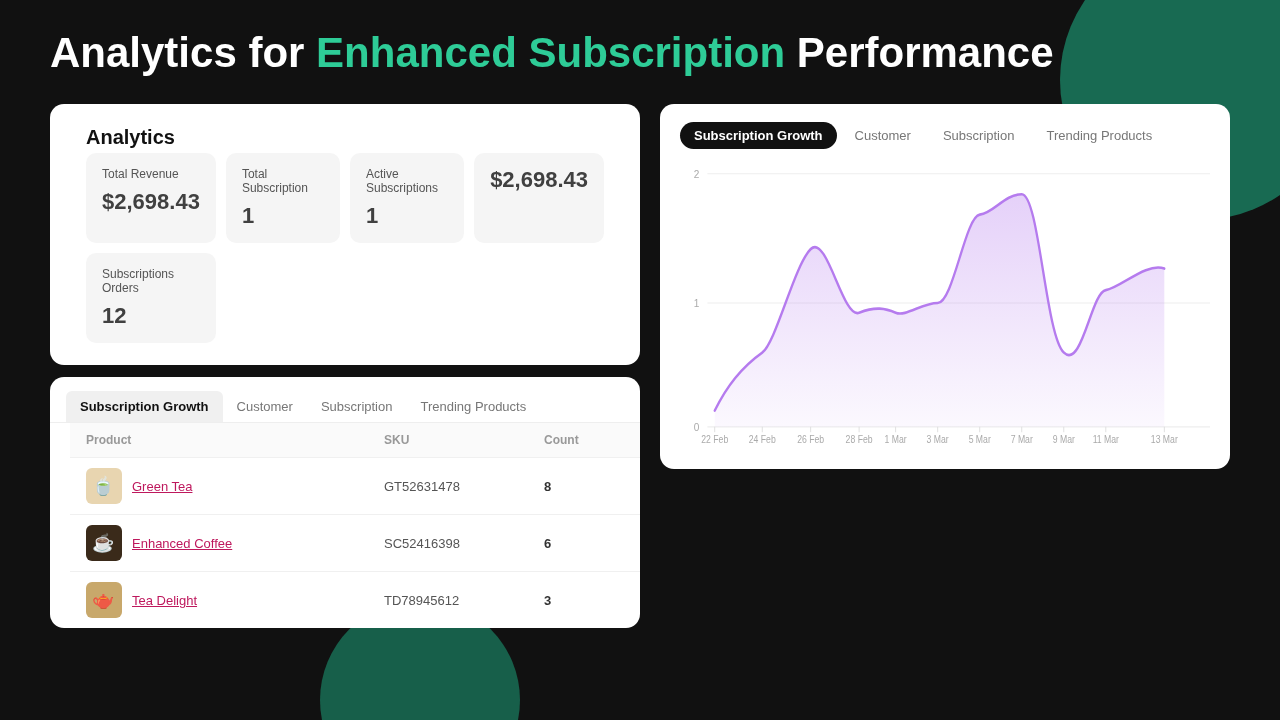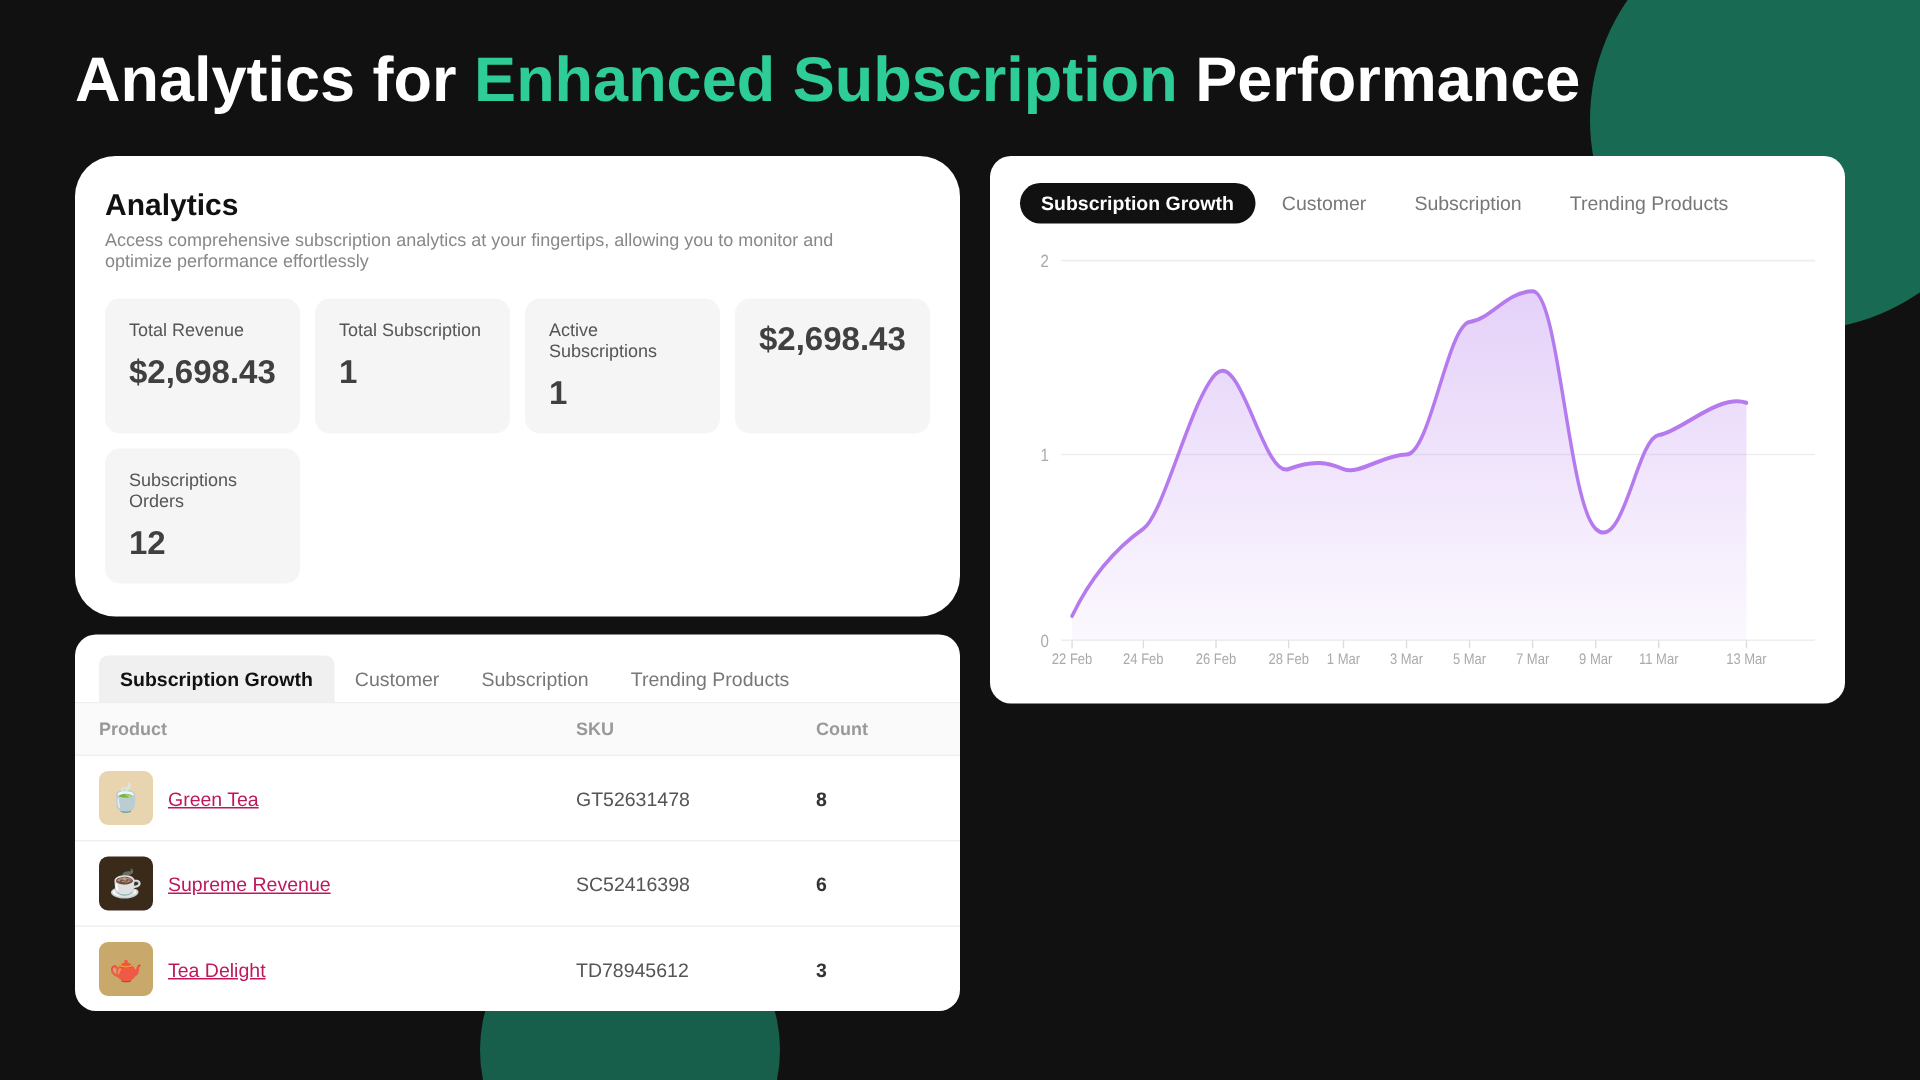--- a/index.html
+++ b/index.html
@@ -64,22 +64,22 @@
       display: flex;
       flex-direction: column;
       gap: 12px;
       width: 590px;
       flex-shrink: 0;
     }
 
     
     .analytics-card {
       background: #fff;
-      border-radius: 27px;
-      padding: 22px 20px;
+      border-radius: 14px;
+      padding: 22px 36px;
     }
     .analytics-card-title {
       font-size: 20px;
       font-weight: 700;
       color: #111;
       margin-bottom: 4px;
     }
     .analytics-card-desc {
       font-size: 12px;
       color: #888;
@@ -130,20 +130,21 @@
       border-radius: 6px 6px 0 0;
       font-weight: 500;
     }
     .table-tab.active {
       color: #111;
       font-weight: 700;
       background: #f0f0f0;
     }
     .table-inner {
       padding: 0;
+      margin-left: 20px;
     }
     .table-header {
       display: grid;
       grid-template-columns: 1fr 160px 80px;
       padding: 10px 16px;
       background: #fafafa;
     }
     .table-header-cell {
       font-size: 12px;
       color: #999;
@@ -243,21 +244,20 @@
   <h1 class="page-title">
     <span>Analytics for </span><span class="highlight">Enhanced Subscription</span><span> Performance</span>
   </h1>
 
   <div class="content-row">
 
     <div class="left-panel">
 
       <div class="analytics-card">
         <div class="analytics-card-title">Analytics</div>
-        <div class="analytics-card-desc">Access comprehensive subscription analytics at your fingertips, allowing you to monitor and optimize performance effortlessly</div>
         <div class="metrics-grid">
 
           <div class="metric-box">
             <div class="metric-label">Total Revenue</div>
             <div class="metric-value">$2,698.43</div>
           </div>
           <div class="metric-box">
             <div class="metric-label">Total Subscription</div>
             <div class="metric-value">1</div>
           </div>
@@ -295,21 +295,21 @@
               <div class="product-thumb tea">🍵</div>
               <span class="product-name">Green Tea</span>
             </div>
             <div class="sku-cell">GT52631478</div>
             <div class="count-cell">8</div>
           </div>
 
           <div class="table-row-item">
             <div class="product-cell">
               <div class="product-thumb coffee">☕</div>
-              <span class="product-name">Supreme Revenue</span>
+              <span class="product-name">Enhanced Coffee</span>
             </div>
             <div class="sku-cell">SC52416398</div>
             <div class="count-cell">6</div>
           </div>
 
           <div class="table-row-item">
             <div class="product-cell">
               <div class="product-thumb delight">🫖</div>
               <span class="product-name">Tea Delight</span>
             </div>

